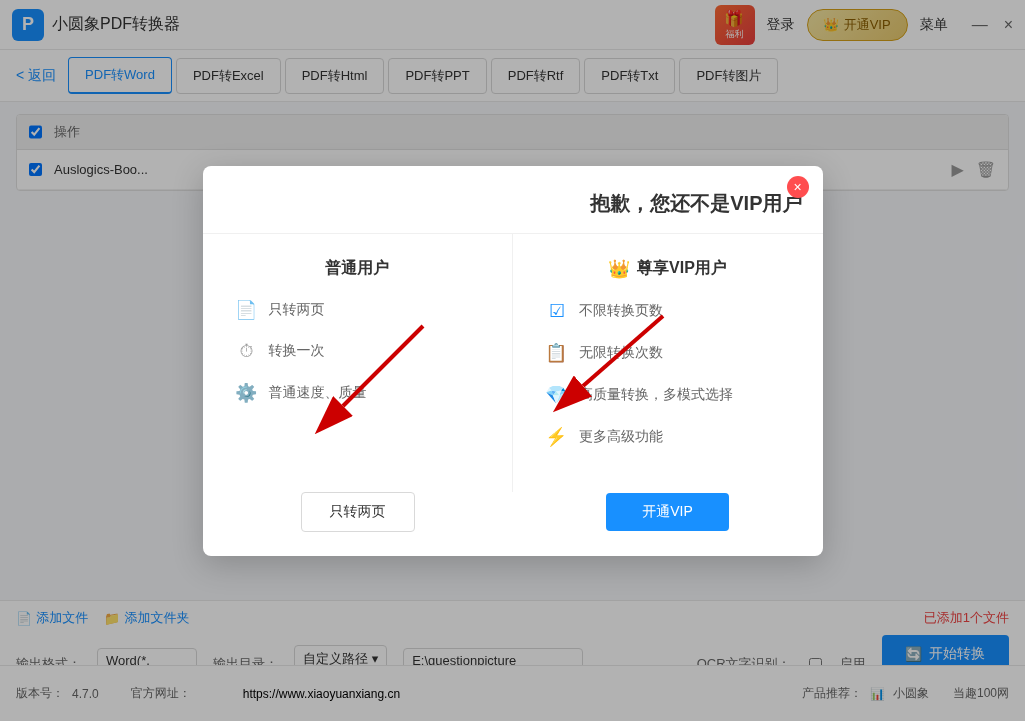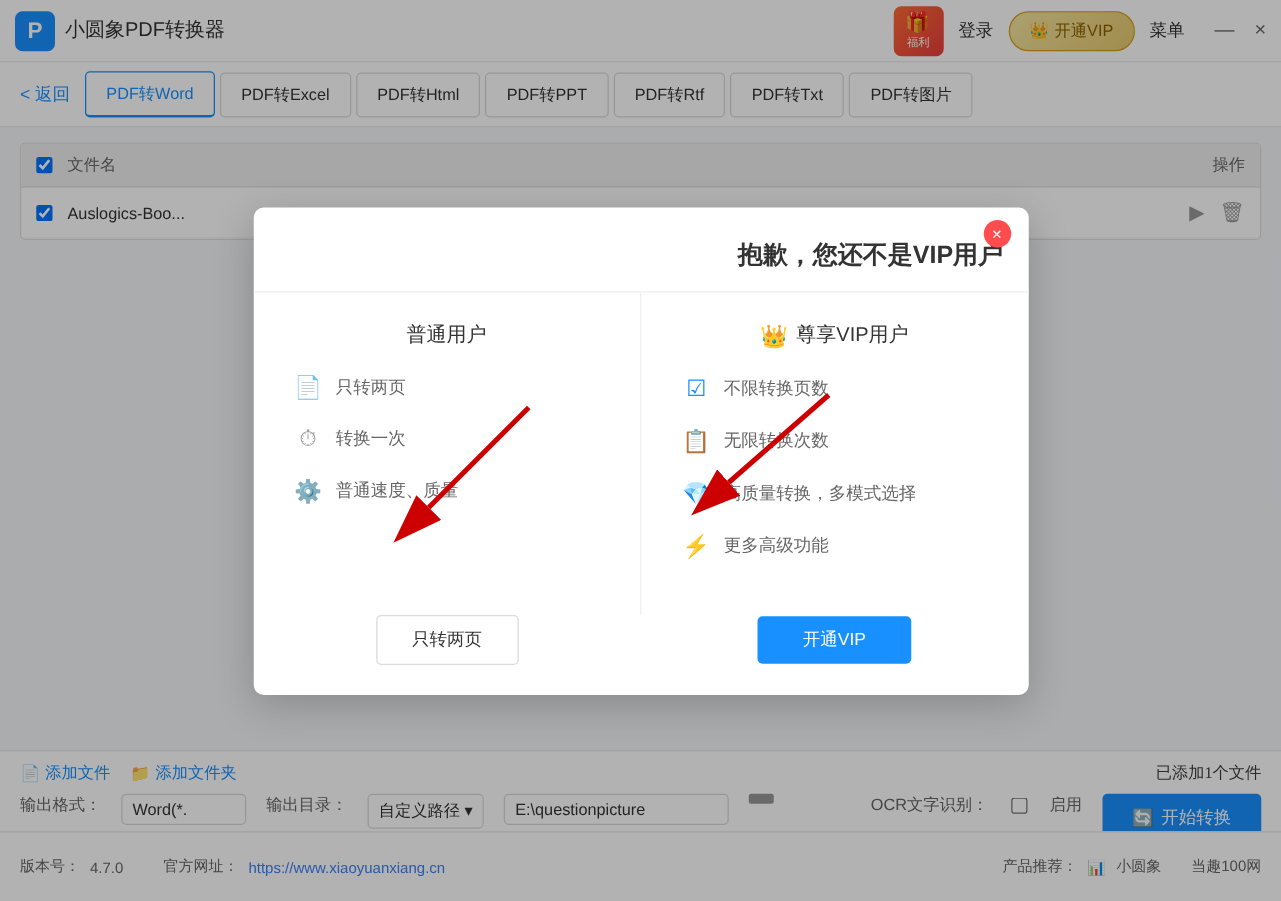--- a/index.html
+++ b/index.html
@@ -124,21 +124,21 @@
       color: #333;
     }
     .output-path {
       border: 1px solid #d9d9d9;
       border-radius: 4px;
       padding: 4px 8px;
       font-size: 13px;
       color: #333;
       min-width: 180px;
     }
-    .file-count { margin-left: auto; color: #404040; font-size: 13px; font-family: Liberation Serif, serif; }
+    .file-count { margin-left: auto; color: #ef4444; font-size: 13px; }
     .ocr-label { color: #666; font-size: 13px; display: flex; align-items: center; gap: 18px; }
     .start-btn {
       background: #1890ff;
       color: white;
       border: none;
       border-radius: 4px;
       padding: 10px 24px;
       font-size: 14px;
       cursor: pointer;
       display: flex; align-items: center; gap: 6px;
@@ -153,21 +153,21 @@
       align-items: center;
       gap: 8px;
       font-size: 12px;
       color: #666;
       position: absolute;
       bottom: 0;
       left: 0;
       right: 0;
       height: 56px;
     }
-    .footer a { color: #3b82f6; text-decoration: none; }
+    .footer a { color: #000000; text-decoration: none; margin-left: 44px; }
 
     
     .modal-overlay {
       position: absolute;
       top: 0; left: 0; right: 0; bottom: 0;
       background: rgba(0,0,0,0.3);
       display: flex;
       align-items: center;
       justify-content: center;
       z-index: 100;
@@ -208,21 +208,21 @@
     }
     .modal-col {
       flex: 1;
       padding: 24px 32px;
     }
     .modal-col-left {
       border-right: 1px solid #f0f0f0;
     }
     .modal-col-title {
       font-size: 16px;
-      font-weight: normal;
+      font-weight: bold;
       color: #333;
       margin-bottom: 20px;
       text-align: center;
     }
     .modal-col-title.vip-title {
       color: #333;
       display: flex;
       align-items: center;
       justify-content: center;
       gap: 6px;
@@ -301,21 +301,21 @@
       padding: 8px 16px;
     }
     .bottom-row1 {
       display: flex;
       align-items: center;
       gap: 16px;
       margin-bottom: 8px;
     }
     .bottom-row2 {
       display: flex;
-      align-items: flex-start;
+      align-items: flex-end;
       gap: 16px;
     }
   </style>
 </head>
 <body>
 
 <div class="title-bar">
   <div class="app-logo">
     <span>P</span>
   </div>
@@ -362,21 +362,20 @@
     <span>PDF转图片</span>
   </div>
 </div>
 
 <div class="main-wrapper">
   <div class="content-area">
 
     <div class="file-list-area">
       <div class="file-list-header">
         <input type="checkbox" checked="" style="margin-right: 12px;">
-        <span style="flex:1;">文件名</span>
         <span>操作</span>
       </div>
       <div class="file-row">
         <input type="checkbox" checked="" class="file-checkbox" style="">
         <span class="file-name">Auslogics-Boo...</span>
         <div class="file-actions">
           <span class="action-icon">▶</span>
           <span class="action-icon">🗑</span>
         </div>
       </div>

